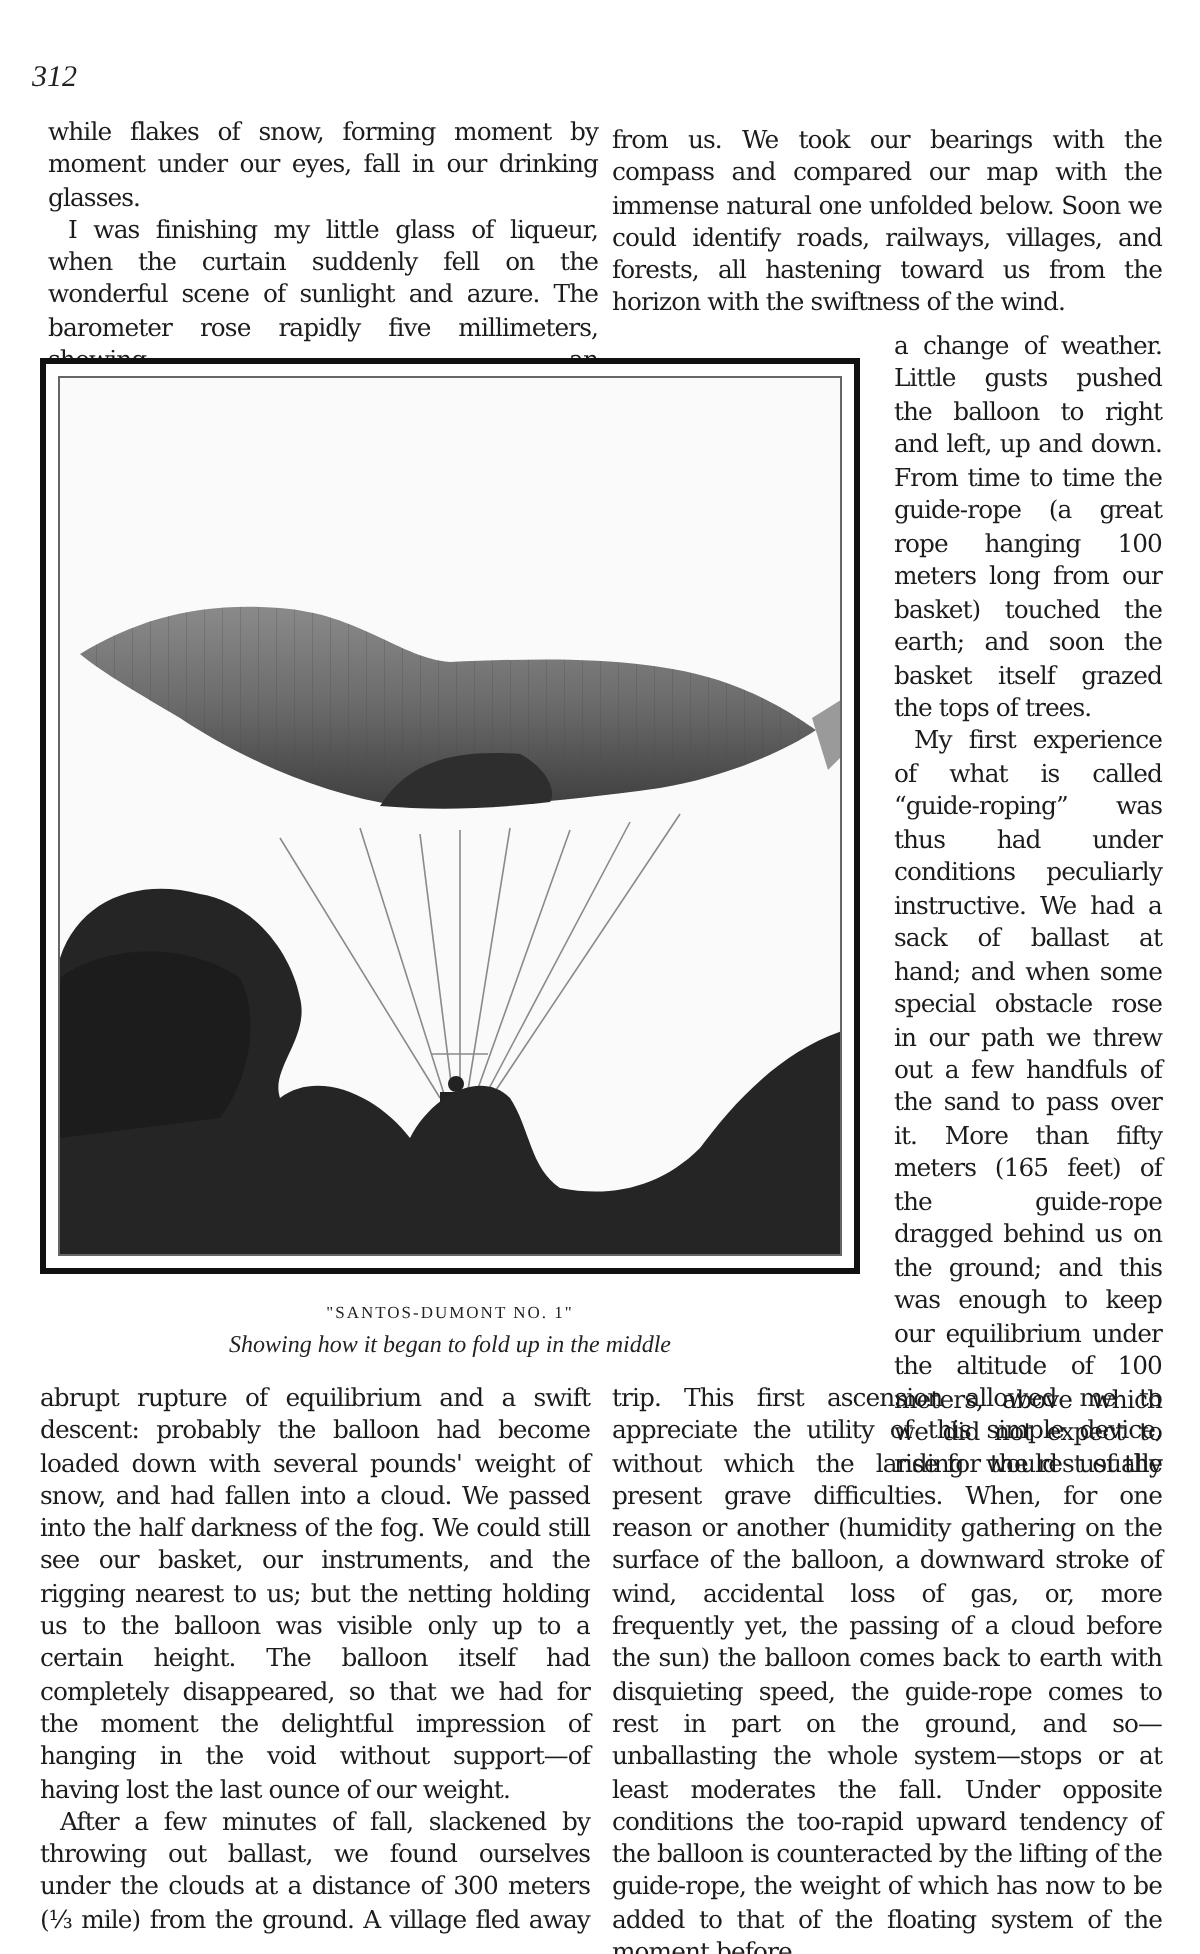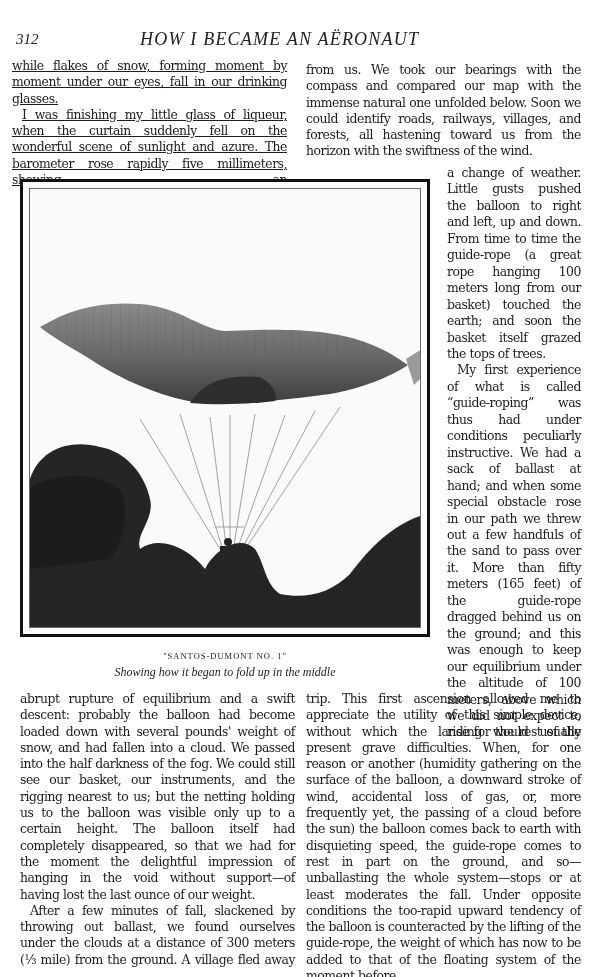--- a/index.html
+++ b/index.html
@@ -21,24 +21,23 @@
   .caption-title { position:absolute; left:20px; width:410px; top:651px; text-align:center;
                    font-family:"Liberation Serif", serif; font-size:8.5px; letter-spacing:1px; color:#222; }
   .caption-sub { position:absolute; left:20px; width:410px; top:665px; text-align:center;
                  font-family:"Liberation Serif", serif; font-style:italic; font-size:12px; color:#222; }
 </style>
 </head>
 <body>
 
 <div class="header">
   <span class="page-num">312</span>
-  <span class="running-title">HOW I BECAME AN AËRONAUT</span>
 </div>
 
-<div class="col" style="left:12px; top:58px; width:275px;text-decoration:underline;">
+<div class="col" style="left:24px; top:58px; width:275px;">
   <p>while flakes of snow, forming moment by moment under our eyes, fall in our drinking glasses.</p>
   <p class="ind jl">I was finishing my little glass of liqueur, when the curtain suddenly fell on the wonderful scene of sunlight and azure. The barometer rose rapidly five millimeters, showing an</p>
 </div>
 
 <div class="col" style="left:306px; top:62px; width:275px;">
   <p>from us. We took our bearings with the compass and compared our map with the immense natural one unfolded below. Soon we could identify roads, railways, villages, and forests, all hastening toward us from the horizon with the swiftness of the wind.</p>
 </div>
 
 <div class="col" style="left:447px; top:165px; width:134px; line-height:16.45px;">
   <p>a change of weather. Little gusts pushed the balloon to right and left, up and down. From time to time the guide-rope (a great rope hanging 100 meters long from our basket) touched the earth; and soon the basket itself grazed the tops of trees.</p>

